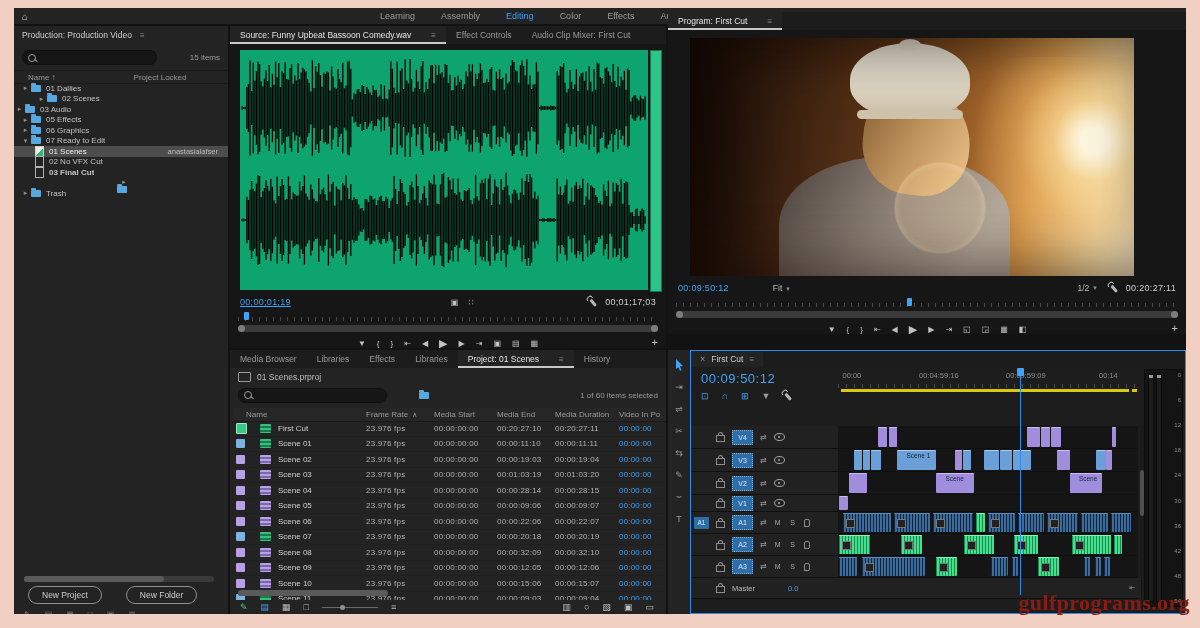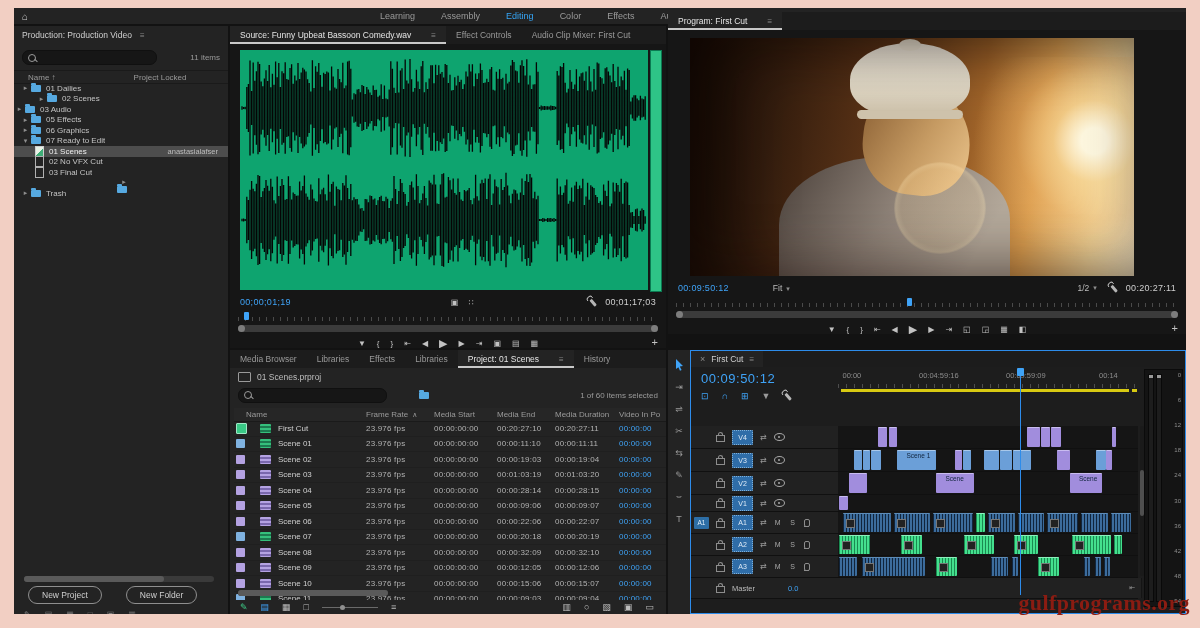--- a/index.html
+++ b/index.html
@@ -195,21 +195,21 @@
 
     <div class="panel" id="panel-production">
       <div class="prod-header">
         <span>Production: Production Video</span>
         <span class="menu-glyph">≡</span>
       </div>
       <div class="searchrow">
         <div class="searchbox">
           <span class="mag"></span>
         </div>
-        <span class="items-count">11 items</span>
+        <span class="items-count">15 items</span>
       </div>
       <div class="prod-cols">
         <span class="c1"><span>Name</span> <span>↑</span></span>
         <span class="c2">Project Locked</span>
       </div>
       <div id="prod-tree">
           <div class="trow" style="padding-left: 6px;">
             <span class="chev">▸</span>
             <span class="folder"></span>
             <span class="tlabel">01 Dailies</span>
@@ -241,21 +241,21 @@
           </div>
           <div class="trow sel" style="padding-left: 20px;">
             <span class="doc green"></span>
             <span class="tlabel">01 Scenes</span>
             <span class="tlock">anastasialafser</span>
           </div>
           <div class="trow" style="padding-left: 20px; text-align: center;">
             <span class="doc"></span>
             <span class="tlabel">02 No VFX Cut</span>
           </div>
-          <div class="trow" style="padding-left: 20px;">
+          <div class="trow" style="padding-left: 20px; font-weight: bold;">
             <span class="doc"></span>
             <span class="tlabel">03 Final Cut</span>
           </div>
           <div class="trow" style="padding-left: 6px; flex-direction: column;">
             <span class="chev">▸</span>
             <span class="folder"></span>
             <span class="tlabel">08 Trailer</span>
           </div>
           <div class="trow" style="padding-left: 6px;">
             <span class="chev">▸</span>
@@ -296,21 +296,21 @@
       <div class="mon-content">
         <div id="src-wavewrap">
           <svg id="src-wave" width="408" height="240" xmlns="http://www.w3.org/2000/svg">
               <rect width="408" height="240" fill="#0ea46f"></rect>
               <path d="M2.0 56.3L2.0 59.7M3.6 56.9L3.6 59.1M5.2 56.7L5.2 59.3M6.8 37.1L6.8 78.9M8.4 34.0L8.4 82.0M10.0 10.5L10.0 105.5M11.6 40.9L11.6 75.1M13.2 12.4L13.2 103.6M14.8 30.8L14.8 85.2M16.4 21.3L16.4 94.7M18.0 11.7L18.0 104.3M19.6 13.9L19.6 102.1M21.2 31.6L21.2 84.4M22.8 36.2L22.8 79.8M24.4 28.5L24.4 87.5M26.0 20.2L26.0 95.8M27.6 31.0L27.6 85.0M29.2 14.9L29.2 101.1M30.8 37.2L30.8 78.8M32.4 23.7L32.4 92.3M34.0 34.7L34.0 81.3M35.6 11.5L35.6 104.5M37.2 27.2L37.2 88.8M38.8 12.9L38.8 103.1M40.4 37.1L40.4 78.9M42.0 21.3L42.0 94.7M43.6 23.3L43.6 92.7M45.2 12.2L45.2 103.8M46.8 29.1L46.8 86.9M48.4 29.7L48.4 86.3M50.0 17.9L50.0 98.1M51.6 14.3L51.6 101.7M53.2 33.7L53.2 82.3M54.8 25.4L54.8 90.6M56.4 30.6L56.4 85.4M58.0 12.9L58.0 103.1M59.6 29.0L59.6 87.0M61.2 22.4L61.2 93.6M62.8 17.8L62.8 98.2M64.4 19.6L64.4 96.4M66.0 21.5L66.0 94.5M67.6 29.3L67.6 86.7M69.2 32.9L69.2 83.1M70.8 41.4L70.8 74.6M72.4 10.3L72.4 105.7M74.0 38.1L74.0 77.9M75.6 16.2L75.6 99.8M77.2 21.8L77.2 94.2M78.8 13.0L78.8 103.0M80.4 24.9L80.4 91.1M82.0 36.7L82.0 79.3M83.6 22.8L83.6 93.2M85.2 24.1L85.2 91.9M86.8 21.6L86.8 94.4M88.4 22.6L88.4 93.4M90.0 40.6L90.0 75.4M91.6 16.6L91.6 99.4M93.2 26.5L93.2 89.5M94.8 37.6L94.8 78.4M96.4 38.7L96.4 77.3M98.0 19.1L98.0 96.9M99.6 29.1L99.6 86.9M101.2 32.2L101.2 83.8M102.8 12.8L102.8 103.2M104.4 38.3L104.4 77.7M106.0 35.6L106.0 80.4M107.6 11.5L107.6 104.5M109.2 10.8L109.2 105.2M110.8 18.8L110.8 97.2M112.4 49.5L112.4 66.5M114.0 43.3L114.0 72.7M115.6 44.3L115.6 71.7M117.2 39.5L117.2 76.5M118.8 39.1L118.8 76.9M120.4 42.3L120.4 73.7M122.0 35.1L122.0 80.9M123.6 35.9L123.6 80.1M125.2 44.1L125.2 71.9M126.8 37.1L126.8 78.9M128.4 39.4L128.4 76.6M130.0 42.4L130.0 73.6M131.6 45.1L131.6 70.9M133.2 35.6L133.2 80.4M134.8 40.0L134.8 76.0M136.4 39.7L136.4 76.3M138.0 46.7L138.0 69.3M139.6 45.6L139.6 70.4M141.2 34.2L141.2 81.8M142.8 48.9L142.8 67.1M144.4 35.6L144.4 80.4M146.0 48.6L146.0 67.4M147.6 49.2L147.6 66.8M149.2 39.4L149.2 76.6M150.8 11.3L150.8 104.7M152.4 18.7L152.4 97.3M154.0 37.7L154.0 78.3M155.6 43.0L155.6 73.0M157.2 11.4L157.2 104.6M158.8 42.6L158.8 73.4M160.4 20.6L160.4 95.4M162.0 18.2L162.0 97.8M163.6 39.0L163.6 77.0M165.2 9.4L165.2 106.6M166.8 30.4L166.8 85.6M168.4 33.6L168.4 82.4M170.0 8.9L170.0 107.1M171.6 29.3L171.6 86.7M173.2 41.7L173.2 74.3M174.8 38.1L174.8 77.9M176.4 19.8L176.4 96.2M178.0 31.6L178.0 84.4M179.6 39.0L179.6 77.0M181.2 16.3L181.2 99.7M182.8 11.1L182.8 104.9M184.4 42.2L184.4 73.8M186.0 32.3L186.0 83.7M187.6 38.9L187.6 77.1M189.2 28.5L189.2 87.5M190.8 15.2L190.8 100.8M192.4 15.2L192.4 100.8M194.0 33.2L194.0 82.8M195.6 14.8L195.6 101.2M197.2 25.1L197.2 90.9M198.8 15.2L198.8 100.8M200.4 23.8L200.4 92.2M202.0 22.1L202.0 93.9M203.6 27.6L203.6 88.4M205.2 13.9L205.2 102.1M206.8 15.0L206.8 101.0M208.4 32.9L208.4 83.1M210.0 24.8L210.0 91.2M211.6 40.4L211.6 75.6M213.2 39.9L213.2 76.1M214.8 27.2L214.8 88.8M216.4 35.4L216.4 80.6M218.0 25.7L218.0 90.3M219.6 32.0L219.6 84.0M221.2 29.7L221.2 86.3M222.8 38.9L222.8 77.1M224.4 34.2L224.4 81.8M226.0 21.5L226.0 94.5M227.6 26.5L227.6 89.5M229.2 14.2L229.2 101.8M230.8 21.4L230.8 94.6M232.4 14.3L232.4 101.7M234.0 36.2L234.0 79.8M235.6 23.6L235.6 92.4M237.2 29.1L237.2 86.9M238.8 23.2L238.8 92.8M240.4 13.4L240.4 102.6M242.0 20.1L242.0 95.9M243.6 33.0L243.6 83.0M245.2 32.5L245.2 83.5M246.8 28.7L246.8 87.3M248.4 32.1L248.4 83.9M250.0 19.3L250.0 96.7M251.6 16.9L251.6 99.1M253.2 39.8L253.2 76.2M254.8 40.6L254.8 75.4M256.4 21.7L256.4 94.3M258.0 28.7L258.0 87.3M259.6 19.2L259.6 96.8M261.2 29.0L261.2 87.0M262.8 27.7L262.8 88.3M264.4 39.8L264.4 76.2M266.0 23.7L266.0 92.3M267.6 33.6L267.6 82.4M269.2 31.7L269.2 84.3M270.8 15.5L270.8 100.5M272.4 10.1L272.4 105.9M274.0 12.1L274.0 103.9M275.6 20.5L275.6 95.5M277.2 21.3L277.2 94.7M278.8 32.7L278.8 83.3M280.4 15.2L280.4 100.8M282.0 10.2L282.0 105.8M283.6 16.0L283.6 100.0M285.2 25.5L285.2 90.5M286.8 9.2L286.8 106.8M288.4 34.5L288.4 81.5M290.0 25.5L290.0 90.5M291.6 39.0L291.6 77.0M293.2 34.4L293.2 81.6M294.8 34.2L294.8 81.8M296.4 12.3L296.4 103.7M298.0 21.8L298.0 94.2M299.6 57.0L299.6 59.0M301.2 55.6L301.2 60.4M302.8 56.3L302.8 59.7M304.4 55.9L304.4 60.1M306.0 56.3L306.0 59.7M307.6 56.2L307.6 59.8M309.2 56.5L309.2 59.5M310.8 55.6L310.8 60.4M312.4 56.1L312.4 59.9M314.0 56.0L314.0 60.0M315.6 56.8L315.6 59.2M317.2 21.0L317.2 95.0M318.8 25.4L318.8 90.6M320.4 16.2L320.4 99.8M322.0 17.1L322.0 98.9M323.6 13.1L323.6 102.9M325.2 32.7L325.2 83.3M326.8 42.6L326.8 73.4M328.4 38.7L328.4 77.3M330.0 19.9L330.0 96.1M331.6 31.8L331.6 84.2M333.2 38.9L333.2 77.1M334.8 34.4L334.8 81.6M336.4 19.3L336.4 96.7M338.0 41.1L338.0 74.9M339.6 26.4L339.6 89.6M341.2 23.2L341.2 92.8M342.8 22.4L342.8 93.6M344.4 30.8L344.4 85.2M346.0 21.5L346.0 94.5M347.6 40.2L347.6 75.8M349.2 16.3L349.2 99.7M350.8 31.4L350.8 84.6M352.4 41.6L352.4 74.4M354.0 18.9L354.0 97.1M355.6 39.8L355.6 76.2M357.2 12.6L357.2 103.4M358.8 13.5L358.8 102.5M360.4 26.9L360.4 89.1M362.0 28.3L362.0 87.7M363.6 33.8L363.6 82.2M365.2 18.2L365.2 97.8M366.8 17.3L366.8 98.7M368.4 21.6L368.4 94.4M370.0 25.4L370.0 90.6M371.6 32.3L371.6 83.7M373.2 13.9L373.2 102.1M374.8 31.1L374.8 84.9M376.4 37.0L376.4 79.0M378.0 16.7L378.0 99.3M379.6 36.2L379.6 79.8M381.2 26.4L381.2 89.6M382.8 30.2L382.8 85.8M384.4 20.7L384.4 95.3M386.0 39.8L386.0 76.2M387.6 18.4L387.6 97.6M389.2 20.0L389.2 96.0M390.8 51.5L390.8 64.5M392.4 47.5L392.4 68.5M394.0 45.2L394.0 70.8M395.6 45.2L395.6 70.8M397.2 48.6L397.2 67.4M398.8 50.3L398.8 65.7M400.4 45.7L400.4 70.3M402.0 48.5L402.0 67.5M403.6 49.3L403.6 66.7M405.2 46.2L405.2 69.8" stroke="#050505" stroke-width="1.3"></path>
               <path d="M2.0 168.7L2.0 171.3M3.6 168.5L3.6 171.5M5.2 169.0L5.2 171.0M6.8 146.8L6.8 193.2M8.4 149.9L8.4 190.1M10.0 139.8L10.0 200.2M11.6 131.1L11.6 208.9M13.2 138.8L13.2 201.2M14.8 141.3L14.8 198.7M16.4 133.7L16.4 206.3M18.0 125.0L18.0 215.0M19.6 126.1L19.6 213.9M21.2 147.1L21.2 192.9M22.8 141.3L22.8 198.7M24.4 138.1L24.4 201.9M26.0 129.9L26.0 210.1M27.6 135.8L27.6 204.2M29.2 140.8L29.2 199.2M30.8 128.8L30.8 211.2M32.4 136.7L32.4 203.3M34.0 150.2L34.0 189.8M35.6 153.4L35.6 186.6M37.2 126.4L37.2 213.6M38.8 146.1L38.8 193.9M40.4 136.1L40.4 203.9M42.0 129.0L42.0 211.0M43.6 134.9L43.6 205.1M45.2 149.7L45.2 190.3M46.8 149.1L46.8 190.9M48.4 126.2L48.4 213.8M50.0 136.1L50.0 203.9M51.6 149.6L51.6 190.4M53.2 142.4L53.2 197.6M54.8 144.1L54.8 195.9M56.4 145.8L56.4 194.2M58.0 145.6L58.0 194.4M59.6 131.6L59.6 208.4M61.2 140.6L61.2 199.4M62.8 136.0L62.8 204.0M64.4 125.6L64.4 214.4M66.0 143.4L66.0 196.6M67.6 146.7L67.6 193.3M69.2 149.8L69.2 190.2M70.8 134.4L70.8 205.6M72.4 139.4L72.4 200.6M74.0 148.6L74.0 191.4M75.6 150.9L75.6 189.1M77.2 151.4L77.2 188.6M78.8 128.2L78.8 211.8M80.4 144.3L80.4 195.7M82.0 139.6L82.0 200.4M83.6 137.7L83.6 202.3M85.2 144.3L85.2 195.7M86.8 150.5L86.8 189.5M88.4 124.6L88.4 215.4M90.0 141.8L90.0 198.2M91.6 134.1L91.6 205.9M93.2 131.8L93.2 208.2M94.8 155.7L94.8 184.3M96.4 136.5L96.4 203.5M98.0 138.9L98.0 201.1M99.6 139.7L99.6 200.3M101.2 150.2L101.2 189.8M102.8 133.0L102.8 207.0M104.4 135.6L104.4 204.4M106.0 125.3L106.0 214.7M107.6 138.1L107.6 201.9M109.2 149.0L109.2 191.0M110.8 133.9L110.8 206.1M112.4 150.3L112.4 189.7M114.0 147.3L114.0 192.7M115.6 149.3L115.6 190.7M117.2 149.0L117.2 191.0M118.8 154.4L118.8 185.6M120.4 158.6L120.4 181.4M122.0 157.9L122.0 182.1M123.6 160.8L123.6 179.2M125.2 149.1L125.2 190.9M126.8 149.3L126.8 190.7M128.4 152.3L128.4 187.7M130.0 145.6L130.0 194.4M131.6 145.9L131.6 194.1M133.2 149.4L133.2 190.6M134.8 148.5L134.8 191.5M136.4 154.9L136.4 185.1M138.0 150.3L138.0 189.7M139.6 146.9L139.6 193.1M141.2 145.8L141.2 194.2M142.8 151.1L142.8 188.9M144.4 151.3L144.4 188.7M146.0 146.7L146.0 193.3M147.6 148.7L147.6 191.3M149.2 157.9L149.2 182.1M150.8 150.7L150.8 189.3M152.4 148.2L152.4 191.8M154.0 125.9L154.0 214.1M155.6 138.9L155.6 201.1M157.2 153.9L157.2 186.1M158.8 140.9L158.8 199.1M160.4 128.9L160.4 211.1M162.0 133.0L162.0 207.0M163.6 142.0L163.6 198.0M165.2 144.0L165.2 196.0M166.8 155.7L166.8 184.3M168.4 152.0L168.4 188.0M170.0 134.9L170.0 205.1M171.6 131.5L171.6 208.5M173.2 137.4L173.2 202.6M174.8 149.8L174.8 190.2M176.4 124.3L176.4 215.7M178.0 135.9L178.0 204.1M179.6 153.3L179.6 186.7M181.2 150.1L181.2 189.9M182.8 143.5L182.8 196.5M184.4 135.9L184.4 204.1M186.0 148.1L186.0 191.9M187.6 155.6L187.6 184.4M189.2 130.6L189.2 209.4M190.8 132.7L190.8 207.3M192.4 134.6L192.4 205.4M194.0 124.8L194.0 215.2M195.6 134.4L195.6 205.6M197.2 153.5L197.2 186.5M198.8 154.0L198.8 186.0M200.4 134.6L200.4 205.4M202.0 123.9L202.0 216.1M203.6 123.3L203.6 216.7M205.2 147.4L205.2 192.6M206.8 146.8L206.8 193.2M208.4 127.0L208.4 213.0M210.0 130.3L210.0 209.7M211.6 139.4L211.6 200.6M213.2 128.5L213.2 211.5M214.8 143.0L214.8 197.0M216.4 144.8L216.4 195.2M218.0 128.5L218.0 211.5M219.6 142.0L219.6 198.0M221.2 149.6L221.2 190.4M222.8 151.1L222.8 188.9M224.4 140.1L224.4 199.9M226.0 141.2L226.0 198.8M227.6 140.3L227.6 199.7M229.2 138.1L229.2 201.9M230.8 150.0L230.8 190.0M232.4 154.3L232.4 185.7M234.0 148.3L234.0 191.7M235.6 124.8L235.6 215.2M237.2 146.2L237.2 193.8M238.8 150.5L238.8 189.5M240.4 133.6L240.4 206.4M242.0 129.8L242.0 210.2M243.6 133.0L243.6 207.0M245.2 128.5L245.2 211.5M246.8 148.9L246.8 191.1M248.4 128.7L248.4 211.3M250.0 124.2L250.0 215.8M251.6 154.9L251.6 185.1M253.2 143.6L253.2 196.4M254.8 129.4L254.8 210.6M256.4 136.3L256.4 203.7M258.0 137.3L258.0 202.7M259.6 154.6L259.6 185.4M261.2 129.0L261.2 211.0M262.8 140.0L262.8 200.0M264.4 137.1L264.4 202.9M266.0 122.8L266.0 217.2M267.6 135.4L267.6 204.6M269.2 145.4L269.2 194.6M270.8 153.3L270.8 186.7M272.4 143.7L272.4 196.3M274.0 139.6L274.0 200.4M275.6 140.2L275.6 199.8M277.2 143.4L277.2 196.6M278.8 149.8L278.8 190.2M280.4 142.6L280.4 197.4M282.0 128.5L282.0 211.5M283.6 145.1L283.6 194.9M285.2 131.1L285.2 208.9M286.8 124.2L286.8 215.8M288.4 132.1L288.4 207.9M290.0 124.1L290.0 215.9M291.6 127.5L291.6 212.5M293.2 148.3L293.2 191.7M294.8 141.8L294.8 198.2M296.4 149.3L296.4 190.7M298.0 145.7L298.0 194.3M299.6 168.9L299.6 171.1M301.2 168.9L301.2 171.1M302.8 168.0L302.8 172.0M304.4 168.6L304.4 171.4M306.0 168.9L306.0 171.1M307.6 168.1L307.6 171.9M309.2 168.3L309.2 171.7M310.8 168.0L310.8 172.0M312.4 168.8L312.4 171.2M314.0 168.1L314.0 171.9M315.6 168.9L315.6 171.1M317.2 128.6L317.2 211.4M318.8 144.5L318.8 195.5M320.4 136.5L320.4 203.5M322.0 145.0L322.0 195.0M323.6 142.8L323.6 197.2M325.2 135.3L325.2 204.7M326.8 129.6L326.8 210.4M328.4 153.7L328.4 186.3M330.0 150.7L330.0 189.3M331.6 137.4L331.6 202.6M333.2 151.7L333.2 188.3M334.8 135.4L334.8 204.6M336.4 131.7L336.4 208.3M338.0 139.0L338.0 201.0M339.6 135.6L339.6 204.4M341.2 138.2L341.2 201.8M342.8 128.8L342.8 211.2M344.4 154.9L344.4 185.1M346.0 146.4L346.0 193.6M347.6 132.8L347.6 207.2M349.2 149.7L349.2 190.3M350.8 135.3L350.8 204.7M352.4 136.7L352.4 203.3M354.0 138.1L354.0 201.9M355.6 144.9L355.6 195.1M357.2 147.0L357.2 193.0M358.8 153.1L358.8 186.9M360.4 151.2L360.4 188.8M362.0 154.7L362.0 185.3M363.6 134.6L363.6 205.4M365.2 140.8L365.2 199.2M366.8 146.1L366.8 193.9M368.4 130.7L368.4 209.3M370.0 156.2L370.0 183.8M371.6 153.5L371.6 186.5M373.2 132.4L373.2 207.6M374.8 141.4L374.8 198.6M376.4 133.0L376.4 207.0M378.0 134.9L378.0 205.1M379.6 141.7L379.6 198.3M381.2 128.8L381.2 211.2M382.8 153.8L382.8 186.2M384.4 133.1L384.4 206.9M386.0 131.5L386.0 208.5M387.6 132.6L387.6 207.4M389.2 155.0L389.2 185.0M390.8 162.4L390.8 177.6M392.4 162.0L392.4 178.0M394.0 165.9L394.0 174.1M395.6 159.2L395.6 180.8M397.2 158.4L397.2 181.6M398.8 166.1L398.8 173.9M400.4 160.7L400.4 179.3M402.0 158.5L402.0 181.5M403.6 159.9L403.6 180.1M405.2 166.2L405.2 173.8" stroke="#050505" stroke-width="1.3"></path>
             </svg>
         </div>
         <div id="src-brightbar"></div>
         <div class="ctrlrow" style="top:250px;">
-          <span class="tc-blue" style="margin-left:10px;">00;00;01;19</span>
+          <span class="tc-blue" style="margin-left:10px;text-decoration:underline;">00;00;01;19</span>
           <span class="tglyph" style="margin-left:160px;">▣</span>
           <span class="tglyph" style="margin-left:10px;">∷</span>
           <span class="wrench" style="margin-left:auto;margin-right:8px;"></span>
           <span class="tc-dim" style="margin-right:10px;">00;01;17;03</span>
         </div>
         <div class="scrub" style="top:268px;" id="src-scrub">
           <span class="ph" style="left: 1.5%;"></span>
         </div>
         <div class="zoombar" style="top:281px;"></div>
         <div class="transport" style="top:290px;" id="src-transport">

